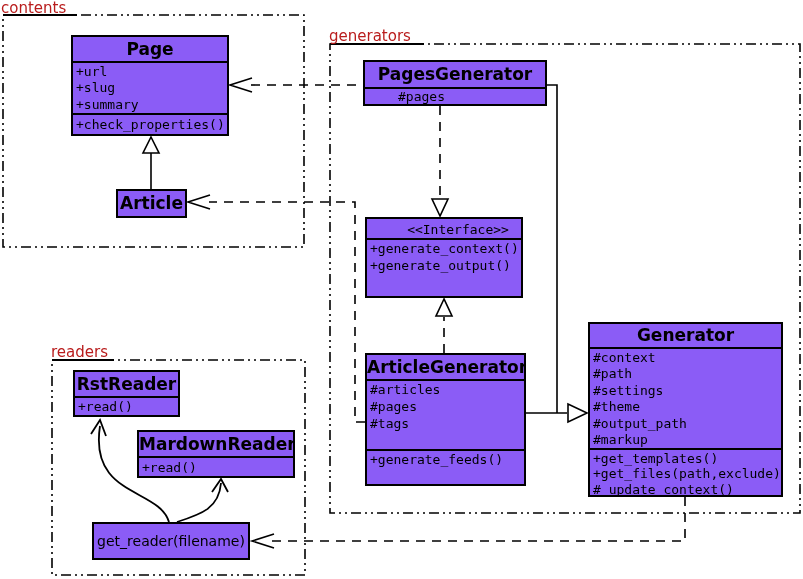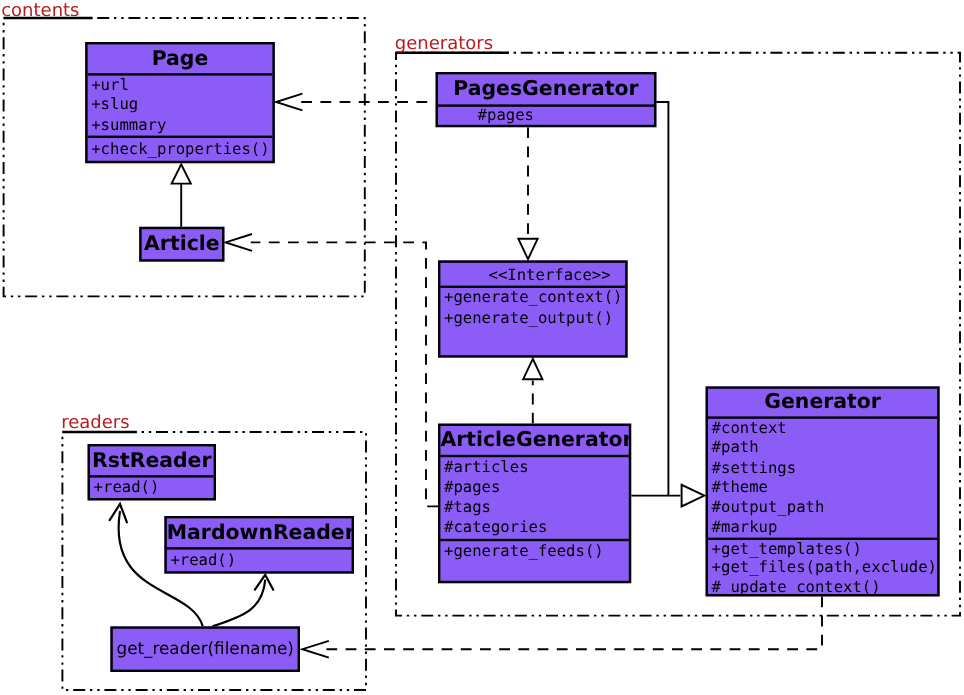--- a/index.html
+++ b/index.html
@@ -129,21 +129,20 @@
       <div class="ln" style="line-height:16.5px;">+generate_output()</div>
     </div>
   </div>
 
   <div class="box" style="left:365px;top:353px;width:161px;height:133px;">
     <div class="ttl" style="height:24px;line-height:24px;">ArticleGenerator</div>
     <div class="cmp" style="height:70px;">
       <div class="ln" style="line-height:16.8px;">#articles</div>
       <div class="ln" style="line-height:16.8px;">#pages</div>
       <div class="ln" style="line-height:16.8px;">#tags</div>
-      <div class="ln" style="line-height:16.8px;">#categories</div>
     </div>
     <div class="cmp" style="height:35px;">
       <div class="ln" style="line-height:16.5px;">+generate_feeds()</div>
     </div>
   </div>
 
   <div class="box" style="left:588px;top:322px;width:195px;height:175px;">
     <div class="ttl" style="height:23px;line-height:23px;">Generator</div>
     <div class="cmp" style="height:101px;">
       <div class="ln" style="line-height:16.4px;">#context</div>

